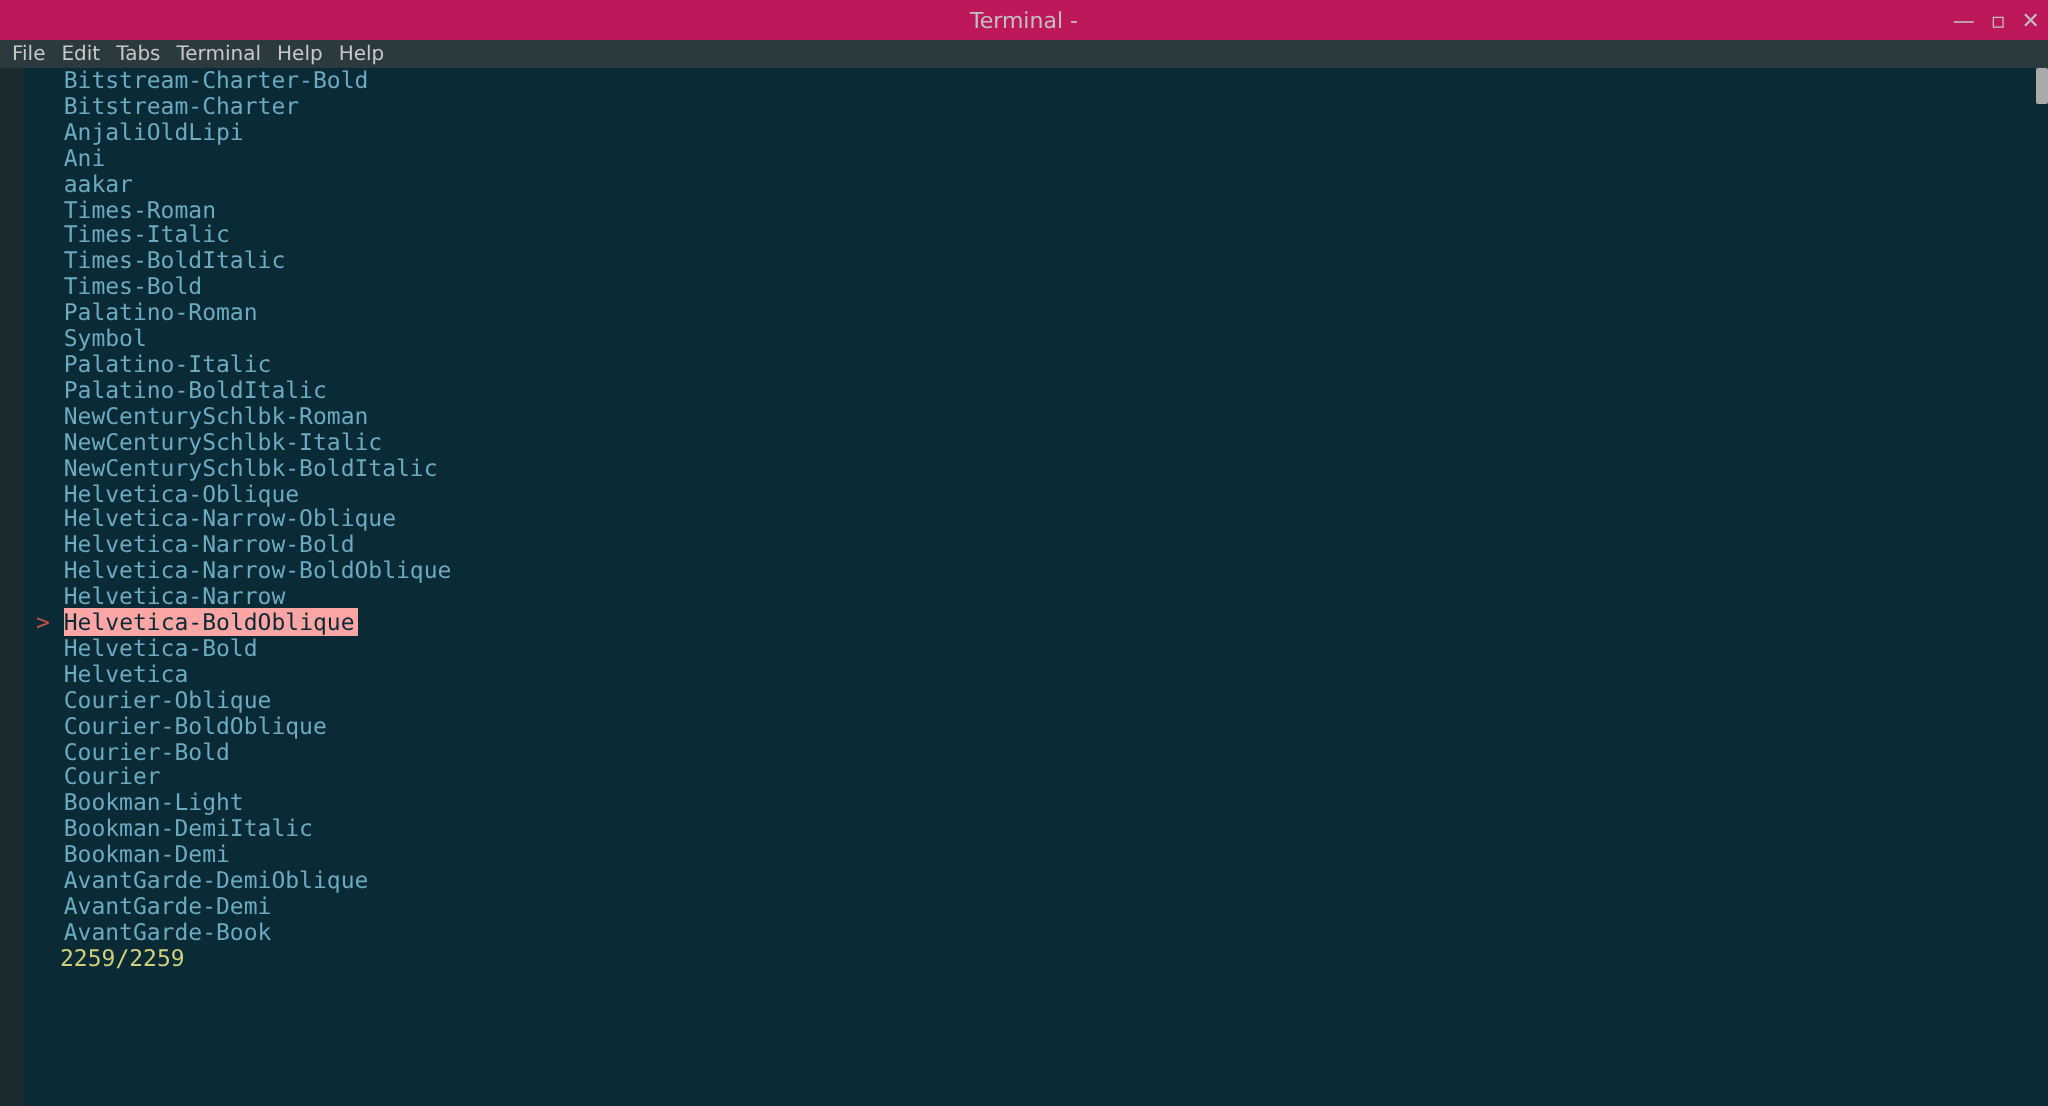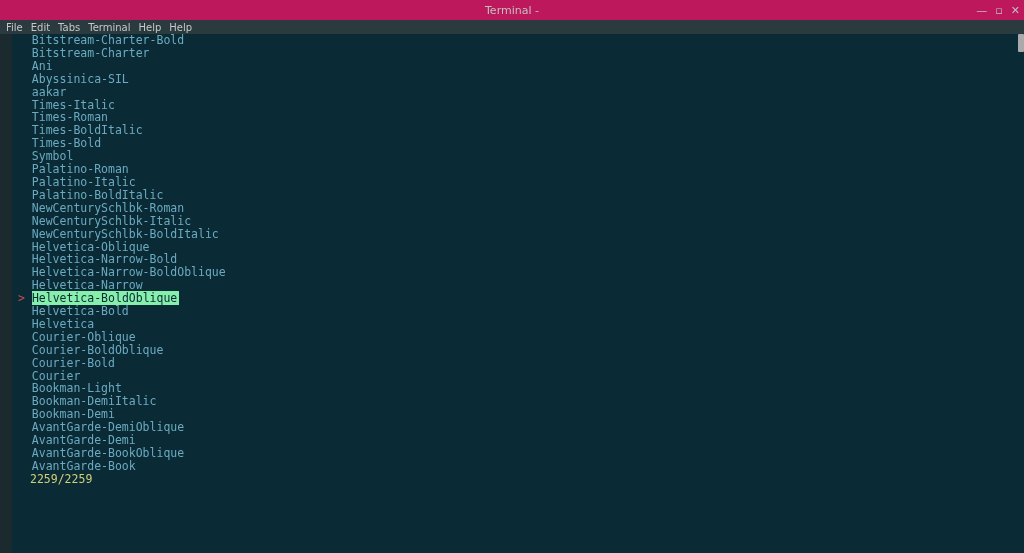--- a/index.html
+++ b/index.html
@@ -74,21 +74,21 @@
 
     .font-line {
       white-space: pre;
     }
 
     .pointer {
       color: #c05050;
     }
 
     .highlight {
-      background: #86efac;
+      background: #fca5a5;
       color: #0a2a35;
       padding-right: 2px;
     }
 
     .count-line {
       color: #d0cf7a;
       margin-left: 12px;
     }
 
     .scrollbar {
@@ -127,50 +127,50 @@
   <span>Edit</span>
   <span>Tabs</span>
   <span>Terminal</span>
   <span>Help</span>
   <span>Help</span>
 </div>
 
 <div class="terminal" id="terminal-body">
     <div class="font-line">  Bitstream-Charter-Bold</div>
     <div class="font-line">  Bitstream-Charter</div>
+    <div class="font-line">  AnjaliOldLipi</div>
     <div class="font-line">  Ani</div>
-    <div class="font-line">  Abyssinica-SIL</div>
     <div class="font-line">  aakar</div>
+    <div class="font-line">  Times-Roman</div>
     <div class="font-line">  Times-Italic</div>
-    <div class="font-line">  Times-Roman</div>
     <div class="font-line">  Times-BoldItalic</div>
     <div class="font-line">  Times-Bold</div>
+    <div class="font-line">  Palatino-Roman</div>
     <div class="font-line">  Symbol</div>
-    <div class="font-line">  Palatino-Roman</div>
     <div class="font-line">  Palatino-Italic</div>
     <div class="font-line">  Palatino-BoldItalic</div>
     <div class="font-line">  NewCenturySchlbk-Roman</div>
     <div class="font-line">  NewCenturySchlbk-Italic</div>
     <div class="font-line">  NewCenturySchlbk-BoldItalic</div>
     <div class="font-line">  Helvetica-Oblique</div>
+    <div class="font-line">  Helvetica-Narrow-Oblique</div>
     <div class="font-line">  Helvetica-Narrow-Bold</div>
     <div class="font-line">  Helvetica-Narrow-BoldOblique</div>
     <div class="font-line">  Helvetica-Narrow</div>
     <div class="font-line"><span class="pointer">&gt;</span> <span class="highlight">Helvetica-BoldOblique</span></div>
     <div class="font-line">  Helvetica-Bold</div>
     <div class="font-line">  Helvetica</div>
     <div class="font-line">  Courier-Oblique</div>
     <div class="font-line">  Courier-BoldOblique</div>
     <div class="font-line">  Courier-Bold</div>
     <div class="font-line">  Courier</div>
     <div class="font-line">  Bookman-Light</div>
     <div class="font-line">  Bookman-DemiItalic</div>
     <div class="font-line">  Bookman-Demi</div>
     <div class="font-line">  AvantGarde-DemiOblique</div>
     <div class="font-line">  AvantGarde-Demi</div>
-    <div class="font-line">  AvantGarde-BookOblique</div>
     <div class="font-line">  AvantGarde-Book</div>
     <div class="font-line count-line">2259/2259</div>
   </div>
 
 <div class="scrollbar">
   <div class="scrollbar-thumb"></div>
 </div>
 
 </body></html>

